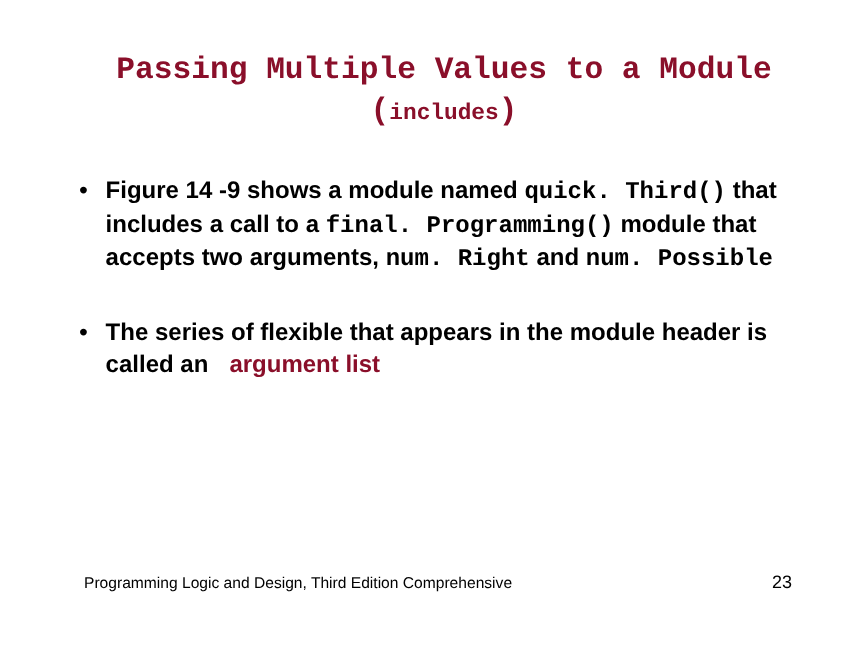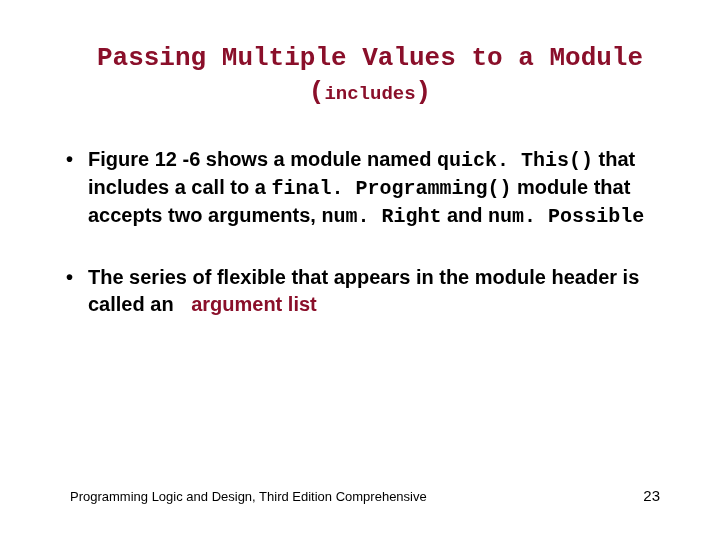--- a/index.html
+++ b/index.html
@@ -57,21 +57,21 @@
   .mono {
     font-family: "Courier New", Courier, monospace;
     font-weight: bold;
   }
   .accent {
     color: #8a0f2a;
     margin-left: 12px;
   }
   .footer {
     position: absolute;
-    bottom: 36px;
+    bottom: 46px;
     left: 70px;
     right: 60px;
     display: flex;
     justify-content: space-between;
     align-items: baseline;
     font-size: 13px;
     color: #000;
   }
   .page-num {
     font-size: 15px;
@@ -81,21 +81,21 @@
 <body>
 
 <div class="slide">
 
   <div class="title">
     <span>Passing Multiple Values to a Module</span><br>
     <span class="paren">(</span><span class="cont">includes</span><span class="paren">)</span>
   </div>
 
   <ul class="bullets">
-    <li><span>Figure 12 -6 shows a module named </span><span class="mono">quick. This()</span><span> that includes a call to a </span><span class="mono">final. Programming()</span><span> module that accepts two arguments, </span><span class="mono">num. Right</span><span> and </span><span class="mono">num. Possible</span></li>
+    <li><span>Figure 14 -9 shows a module named </span><span class="mono">quick. Third()</span><span> that includes a call to a </span><span class="mono">final. Programming()</span><span> module that accepts two arguments, </span><span class="mono">num. Right</span><span> and </span><span class="mono">num. Possible</span></li>
     <li><span>The series of flexible that appears in the module header is called an </span><span class="accent">argument list</span></li>
   </ul>
 
   <div class="footer">
     <span>Programming Logic and Design, Third Edition Comprehensive</span>
     <span class="page-num">23</span>
   </div>
 
 </div>
 

